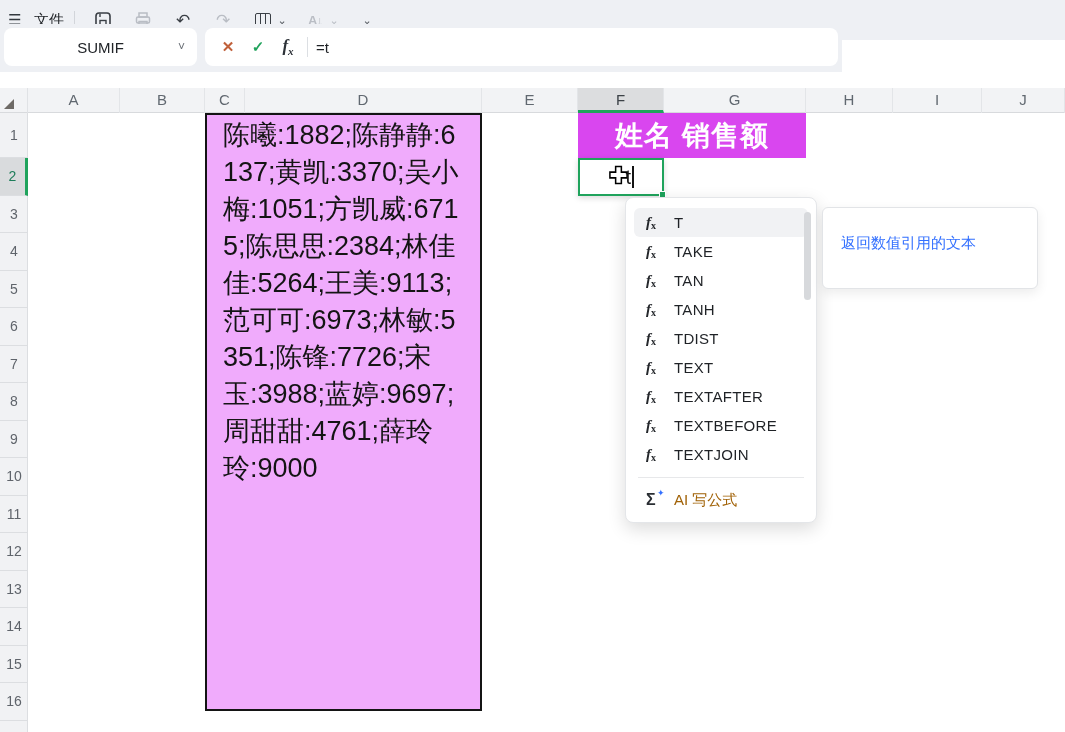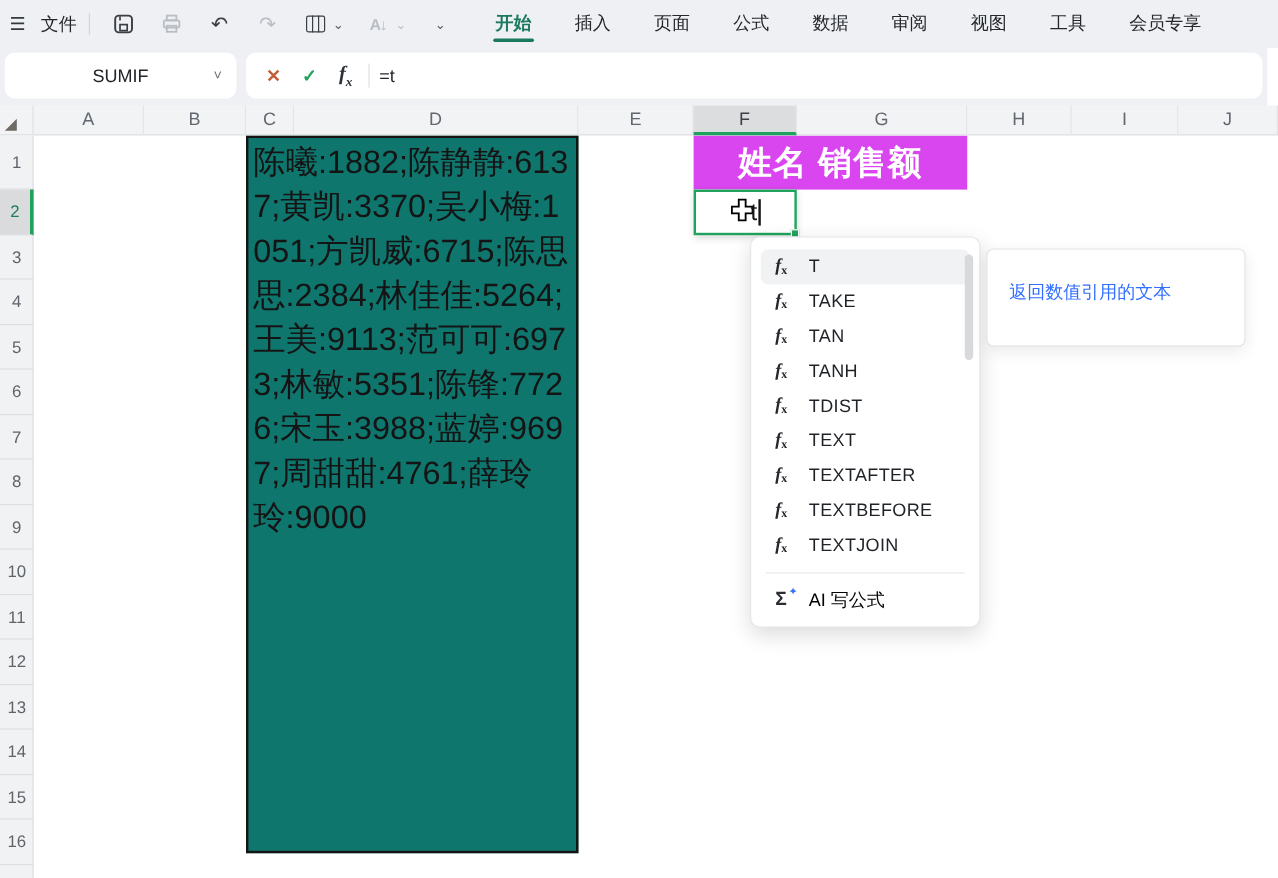--- a/index.html
+++ b/index.html
@@ -22,21 +22,21 @@
   .sortglyph { font-size:13px; font-weight:bold; letter-spacing:-1px; }
   .borders-ic { width:16px; height:14px; border:1.6px solid #3a3f45; border-radius:2px; position:relative; }
   .borders-ic::before { content:""; position:absolute; left:4px; top:-1px; bottom:-1px; width:1.4px; background:#3a3f45; }
   .borders-ic::after { content:""; position:absolute; right:4px; top:-1px; bottom:-1px; width:1.4px; background:#3a3f45; }
   .tabs { display:flex; margin-left:34px; }
   .tab { font-size:15px; color:#24272b; margin-right:36px; position:relative; height:40px; line-height:40px; white-space:nowrap; cursor:default; }
   .tab.active { color:#1b7a5e; font-weight:bold; }
   .tab.active::after { content:""; position:absolute; left:-2px; right:-2px; bottom:5px; height:3px; background:#1b7a5e; border-radius:2px; }
 
   
-  .formula-row { position:absolute; left:0; top:40px; width:1056px; height:48px; background:#eef0f4; }
+  .formula-row { position:absolute; left:0; top:24px; width:842px; height:48px; background:#eef0f4; }
   .name-box { position:absolute; left:4px; top:4px; width:193px; height:38px; background:#fff; border-radius:8px; display:flex; align-items:center; justify-content:center; }
   .name-box .nb-val { font-size:15px; color:#212428; }
   .name-box .nb-chev { position:absolute; right:12px; font-size:12px; color:#6b7077; }
   .fx-box { position:absolute; left:205px; top:4px; right:4px; height:38px; background:#fff; border-radius:8px; display:flex; align-items:center; }
   .fxb-ic { width:30px; text-align:center; font-size:15px; font-weight:bold; cursor:default; }
   .ic-cancel { color:#c0603a; margin-left:8px; }
   .ic-confirm { color:#21a35c; }
   .ic-fx { font-style:italic; font-family:"Liberation Serif", serif; color:#2d3238; font-weight:bold; font-size:17px; }
   .ic-fx sub { font-size:11px; }
   .fxb-div { width:1px; height:20px; background:#dcdfe3; margin:0 8px 0 4px; }
@@ -49,21 +49,21 @@
   .col-h { height:25px; line-height:24px; text-align:center; font-size:15px; color:#616870; border-right:1px solid #e3e5e8; cursor:default; }
   .col-h.sel { background:#dcdddf; color:#3c4147; border-bottom:3px solid #1fa35c; }
 
   
   .sheet { position:absolute; left:0; top:113px; width:1065px; height:619px; background:#fff; overflow:hidden; }
   .row-headers { position:absolute; left:0; top:0; width:28px; height:660px; background:#f1f2f4; border-right:1px solid #dcdee1; }
   .row-h { width:28px; border-bottom:1px solid #dcdee1; display:flex; align-items:center; justify-content:center; font-size:14px; color:#5f646b; cursor:default; }
   .row-h.sel { background:#d9dbdd; color:#1e7d5a; border-right:3px solid #1fa35c; }
 
   
-  .text-box { position:absolute; left:205px; top:0; width:277px; height:598px; border:2px solid #141414; background:#0f766e; padding:2px 4px; font-size:27px; line-height:37px; color:#141414; word-break:break-all; overflow:hidden; }
+  .text-box { position:absolute; left:205px; top:0; width:277px; height:598px; border:2px solid #141414; background:#f0abfc; padding:2px 16px; font-size:27px; line-height:37px; color:#141414; word-break:break-all; overflow:hidden; }
 
   
   .green-cell { position:absolute; left:578px; top:0; width:228px; height:45px; background:#d946ef; color:#fff; font-weight:bold; font-size:28px; display:flex; align-items:center; justify-content:center; letter-spacing:1px; white-space:nowrap; }
 
   
   .edit-cell { position:absolute; left:578px; top:45px; width:86px; height:38px; background:#fff; border:2px solid #1fa35c; box-shadow:0 2px 6px rgba(0,0,0,.15); display:flex; align-items:center; justify-content:center; }
   .edit-cell .handle { position:absolute; right:-4px; bottom:-4px; width:7px; height:7px; background:#1fa35c; border:1px solid #fff; }
   .cursor-plus { margin-right:-2px; }
   .edit-val { font-size:20px; color:#141414; margin-left:-2px; }
   .caret { width:1.5px; height:22px; background:#141414; margin-left:1px; }
@@ -72,21 +72,21 @@
   .fn-dropdown { position:absolute; left:625px; top:84px; width:192px; height:326px; background:#fff; border:1px solid #e4e6e9; border-radius:8px; box-shadow:0 6px 18px rgba(0,0,0,.14); padding-top:10px; }
   .fn-item { height:29px; display:flex; align-items:center; padding-left:12px; margin:0 8px; border-radius:6px; cursor:default; }
   .fn-item.active { background:#f1f2f4; }
   .fn-item .fxg { font-family:"Liberation Serif", serif; font-style:italic; font-weight:bold; font-size:15px; color:#24272b; width:22px; }
   .fn-item .fxg .sx { font-size:10px; font-style:normal; vertical-align:-2px; }
   .fn-item .fn-label { font-size:15px; color:#1f2226; margin-left:6px; letter-spacing:.3px; }
   .fn-sep { height:1px; background:#e7e8ea; margin:8px 12px 6px 12px; }
   .ai-item { height:32px; display:flex; align-items:center; padding-left:12px; margin:0 8px; border-radius:6px; }
   .ai-ic { position:relative; width:22px; font-size:16px; color:#2a2e33; font-weight:bold; }
   .ai-ic .spark { position:absolute; left:11px; top:-3px; font-size:9px; color:#3370ff; font-weight:normal; }
-  .ai-label { font-size:15px; color:#000000; margin-left:6px; }
+  .ai-label { font-size:15px; color:#a16207; margin-left:6px; }
   .fn-scrollbar { position:absolute; right:5px; top:14px; width:7px; height:88px; background:#d7d9dc; border-radius:4px; }
 
   
   .fn-tooltip { position:absolute; left:822px; top:94px; width:216px; height:82px; background:#fff; border:1px solid #e2e4e7; border-radius:6px; box-shadow:0 4px 12px rgba(0,0,0,.08); padding:15px 18px; }
   .tip-desc { font-size:15px; color:#262a2e; }
   .tip-link { font-size:15px; color:#3370ff; margin-top:11px; cursor:pointer; }
 </style>
 </head>
 <body>
 
@@ -124,31 +124,20 @@
       </span>
     <span class="qi disabled">
         <span class="sortglyph"><span>A</span><span>↓</span></span>
       </span>
     <span class="qi small">
         <span class="chev disabled">⌄</span>
       </span>
     <span class="qi">
         <span class="chev">⌄</span>
       </span>
-    <div class="tabs" id="tabs">
-        <span class="tab active">开始</span>
-        <span class="tab">插入</span>
-        <span class="tab">页面</span>
-        <span class="tab">公式</span>
-        <span class="tab">数据</span>
-        <span class="tab">审阅</span>
-        <span class="tab">视图</span>
-        <span class="tab">工具</span>
-        <span class="tab">会员专享</span>
-      </div>
   </div>
 
   <div class="formula-row">
     <div class="name-box">
       <span class="nb-val">SUMIF</span>
       <span class="nb-chev">˅</span>
     </div>
     <div class="fx-box">
       <span class="fxb-ic ic-cancel">✕</span>
       <span class="fxb-ic ic-confirm">✓</span>

